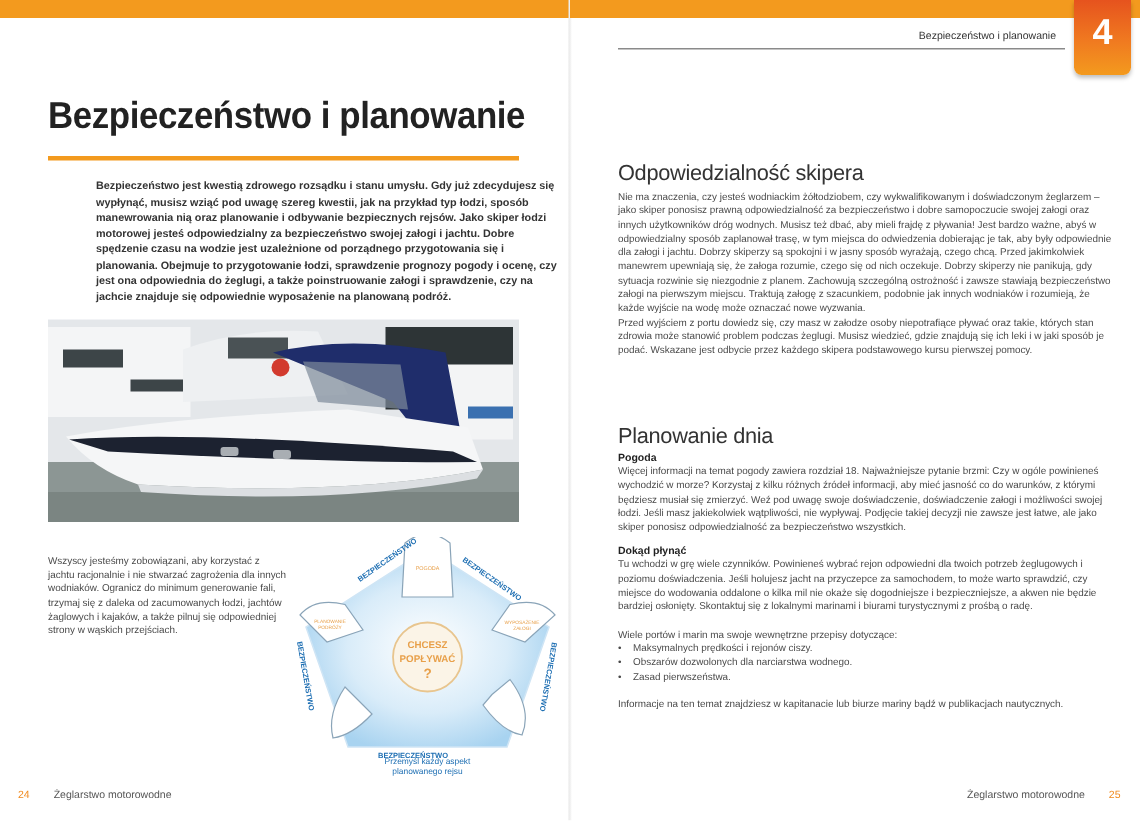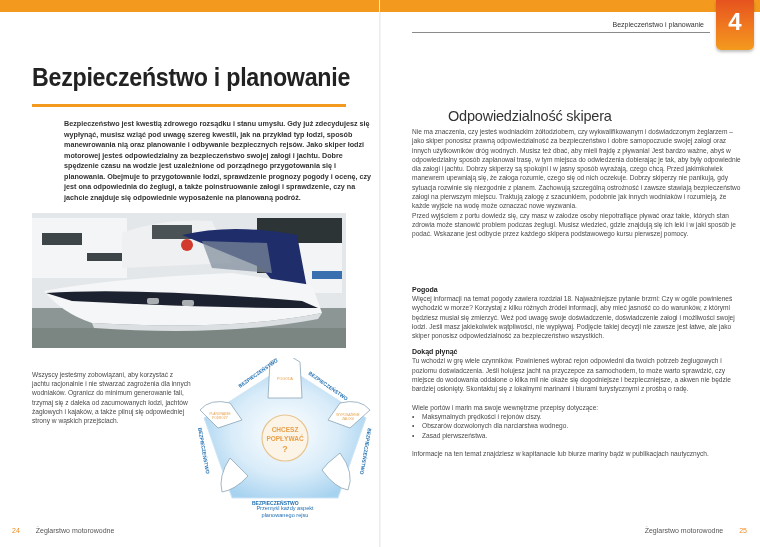--- a/index.html
+++ b/index.html
@@ -65,21 +65,21 @@
     font-size: 5.6px; line-height: 7px; color: #1e6fb3;
   }
 
   .footer { position: absolute; bottom: 13px; font-size: 7px; color: #555; }
   .footer .pn { color: #f08a1e; margin-right: 14px; }
   .page.left .footer { left: 12px; }
   .page.right .footer { right: 13px; }
   .page.right .footer .pn { margin-right: 0; margin-left: 14px; }
 
   .r-col { position: absolute; left: 32px; width: 330px; }
-  .h2 { font-size: 14.5px; color: #333; font-weight: normal; letter-spacing: -0.2px; margin-left: 36px; }
+  .h2 { font-size: 14.5px; color: #333; font-weight: normal; letter-spacing: -0.2px; }
   .p { font-size: 6.6px; line-height: 9.3px; color: #4a4a4a; }
   .h3 { font-size: 7px; font-weight: bold; color: #222; line-height: 9px; }
   ul.bul { list-style: none; font-size: 6.6px; line-height: 9.3px; color: #4a4a4a; }
   ul.bul li::before { content: "•"; display: inline-block; width: 10px; }
 </style>
 </head>
 <body>
 
 <div class="spread">
 
@@ -174,20 +174,21 @@
     <div class="running-head">Bezpieczeństwo i planowanie</div>
     <div class="num-tab">4</div>
 
     <div class="r-col" style="top:108px;">
       <h2 class="h2">Odpowiedzialność skipera</h2>
       <p class="p" style="margin-top:3px;">Nie ma znaczenia, czy jesteś wodniackim żółtodziobem, czy wykwalifikowanym i doświadczonym żeglarzem – jako skiper ponosisz prawną odpowiedzialność za bezpieczeństwo i dobre samopoczucie swojej załogi oraz innych użytkowników dróg wodnych. Musisz też dbać, aby mieli frajdę z pływania! Jest bardzo ważne, abyś w odpowiedzialny sposób zaplanował trasę, w tym miejsca do odwiedzenia dobierając je tak, aby były odpowiednie dla załogi i jachtu. Dobrzy skiperzy są spokojni i w jasny sposób wyrażają, czego chcą. Przed jakimkolwiek manewrem upewniają się, że załoga rozumie, czego się od nich oczekuje. Dobrzy skiperzy nie panikują, gdy sytuacja rozwinie się niezgodnie z planem. Zachowują szczególną ostrożność i zawsze stawiają bezpieczeństwo załogi na pierwszym miejscu. Traktują załogę z szacunkiem, podobnie jak innych wodniaków i rozumieją, że każde wyjście na wodę może oznaczać nowe wyzwania.</p>
       <p class="p">Przed wyjściem z portu dowiedz się, czy masz w załodze osoby niepotrafiące pływać oraz takie, których stan zdrowia może stanowić problem podczas żeglugi. Musisz wiedzieć, gdzie znajdują się ich leki i w jaki sposób je podać. Wskazane jest odbycie przez każdego skipera podstawowego kursu pierwszej pomocy.</p>
     </div>
 
     <div class="r-col" style="top:283px;">
+      <h2 class="h2">Planowanie dnia</h2>
       <div class="h3" style="margin-top:2px;">Pogoda</div>
       <p class="p">Więcej informacji na temat pogody zawiera rozdział 18. Najważniejsze pytanie brzmi: Czy w ogóle powinieneś wychodzić w morze? Korzystaj z kilku różnych źródeł informacji, aby mieć jasność co do warunków, z którymi będziesz musiał się zmierzyć. Weź pod uwagę swoje doświadczenie, doświadczenie załogi i możliwości swojej łodzi. Jeśli masz jakiekolwiek wątpliwości, nie wypływaj. Podjęcie takiej decyzji nie zawsze jest łatwe, ale jako skiper ponosisz odpowiedzialność za bezpieczeństwo wszystkich.</p>
       <div class="h3" style="margin-top:7px;">Dokąd płynąć</div>
       <p class="p">Tu wchodzi w grę wiele czynników. Powinieneś wybrać rejon odpowiedni dla twoich potrzeb żeglugowych i poziomu doświadczenia. Jeśli holujesz jacht na przyczepce za samochodem, to może warto sprawdzić, czy miejsce do wodowania oddalone o kilka mil nie okaże się dogodniejsze i bezpieczniejsze, a akwen nie będzie bardziej osłonięty. Skontaktuj się z lokalnymi marinami i biurami turystycznymi z prośbą o radę.</p>
       <p class="p" style="margin-top:9px;">Wiele portów i marin ma swoje wewnętrzne przepisy dotyczące:</p>
       <ul class="bul">
         <li>Maksymalnych prędkości i rejonów ciszy.</li>
         <li>Obszarów dozwolonych dla narciarstwa wodnego.</li>
         <li>Zasad pierwszeństwa.</li>
       </ul>

